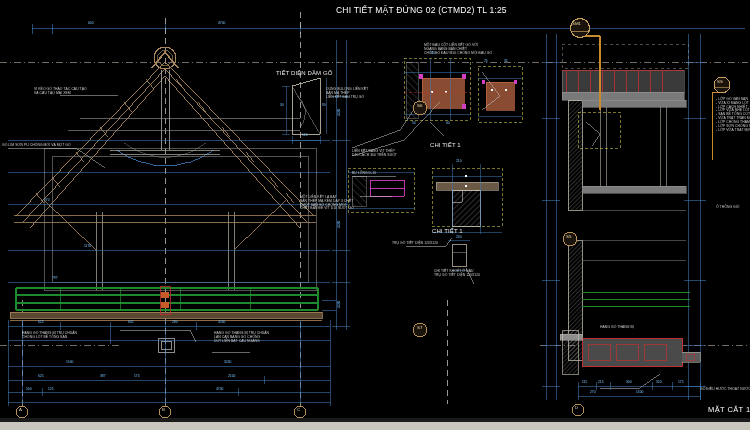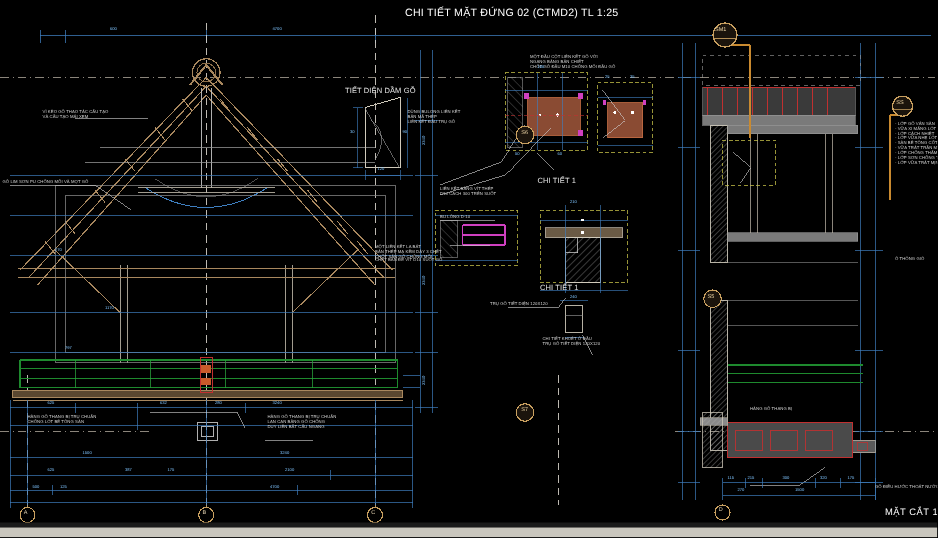--- a/index.html
+++ b/index.html
@@ -441,21 +441,21 @@
       <circle cx="578" cy="410" r="6" fill="none" stroke="#c9a060" stroke-width="0.9"></circle>
       <line x1="22" y1="404" x2="22" y2="406" stroke="#c9a060" stroke-width="0.7"></line>
       <line x1="165" y1="404" x2="165" y2="406" stroke="#c9a060" stroke-width="0.7"></line>
       <line x1="300" y1="404" x2="300" y2="406" stroke="#c9a060" stroke-width="0.7"></line>
     </g>
 
     </g>
   </svg>
 
 
-  <div class="txt t-title" style="left:324px;top:6px;">CHI TIẾT MẶT ĐỨNG 02 (CTMD2) TL 1:25</div>
+  <div class="txt t-title" style="left:336px;top:6px;">CHI TIẾT MẶT ĐỨNG 02 (CTMD2) TL 1:25</div>
 
   <div class="txt t-lbl" style="left:276px;top:70px;">TIẾT DIỆN DẦM GỖ</div>
   <div class="txt t-lbl" style="left:430px;top:142px;">CHI TIẾT 1</div>
   <div class="txt t-lbl" style="left:432px;top:228px;">CHI TIẾT 1</div>
   <div class="txt t-note" style="left:434px;top:270px;">CHI TIẾT KHOÉT Ở ĐẦU
 TRỤ GỖ TIẾT DIỆN 120X120</div>
 
   <div class="txt t-sec" style="left:708px;top:406px;">MẶT CẮT 1 - 1</div>
 
   <div class="txt t-note" style="left:34px;top:88px;">VÌ KÈO GỖ THAO TÁC CẤU TẠO

